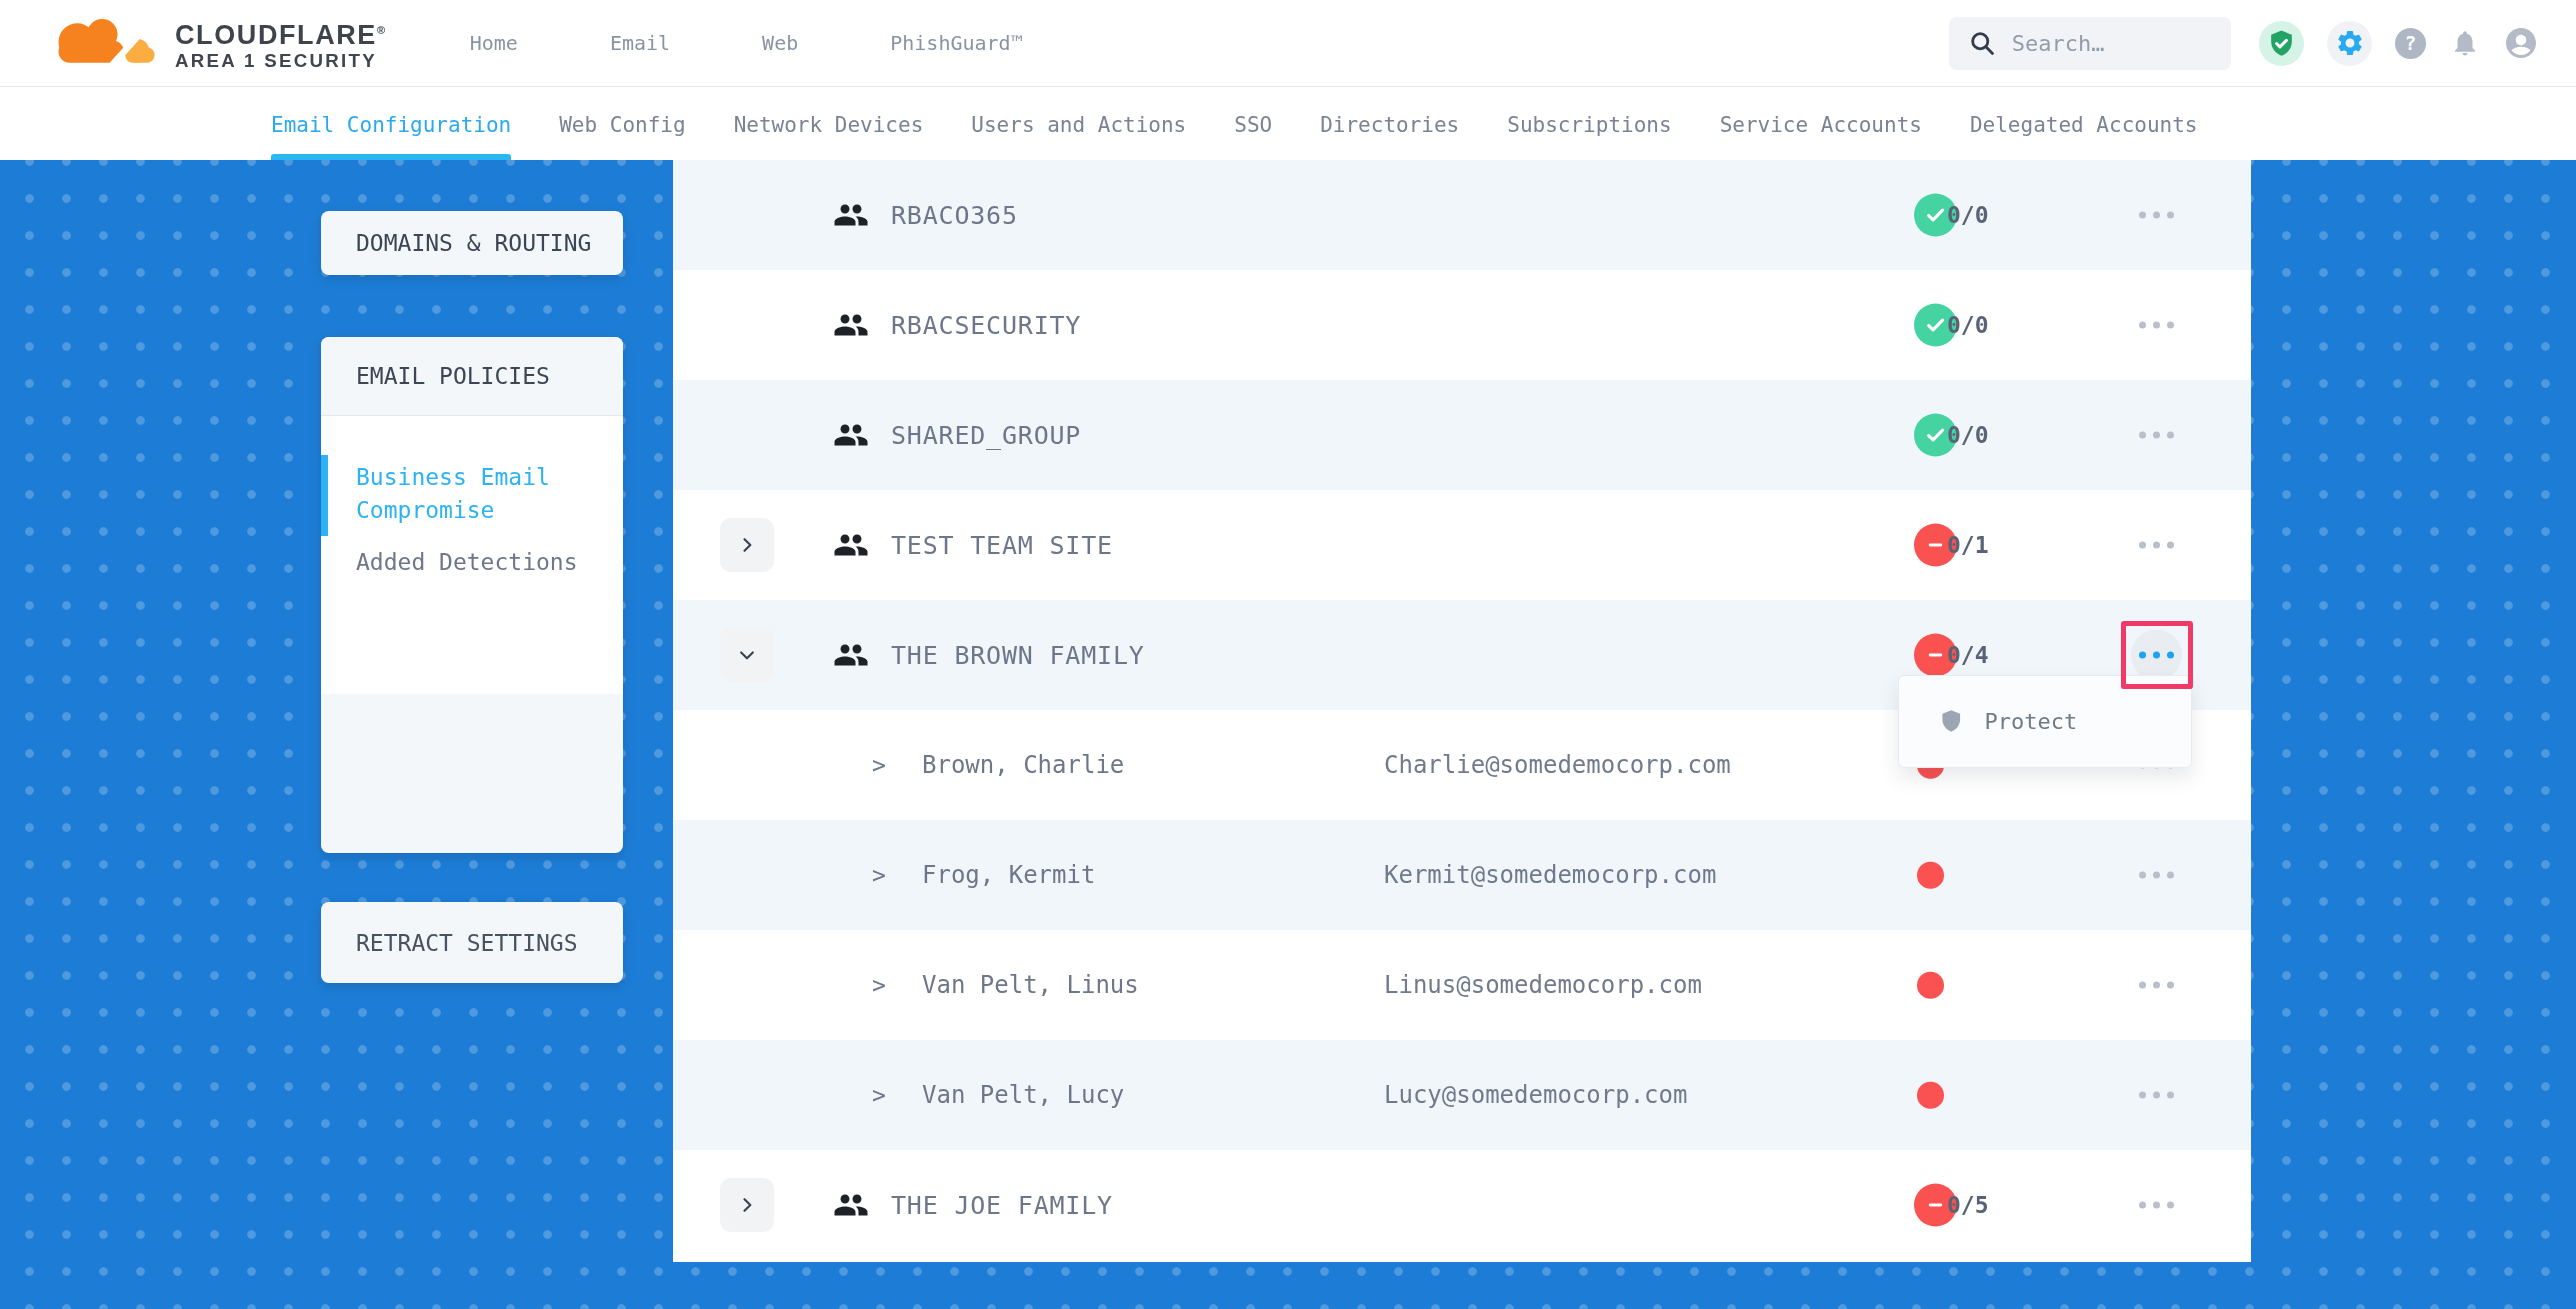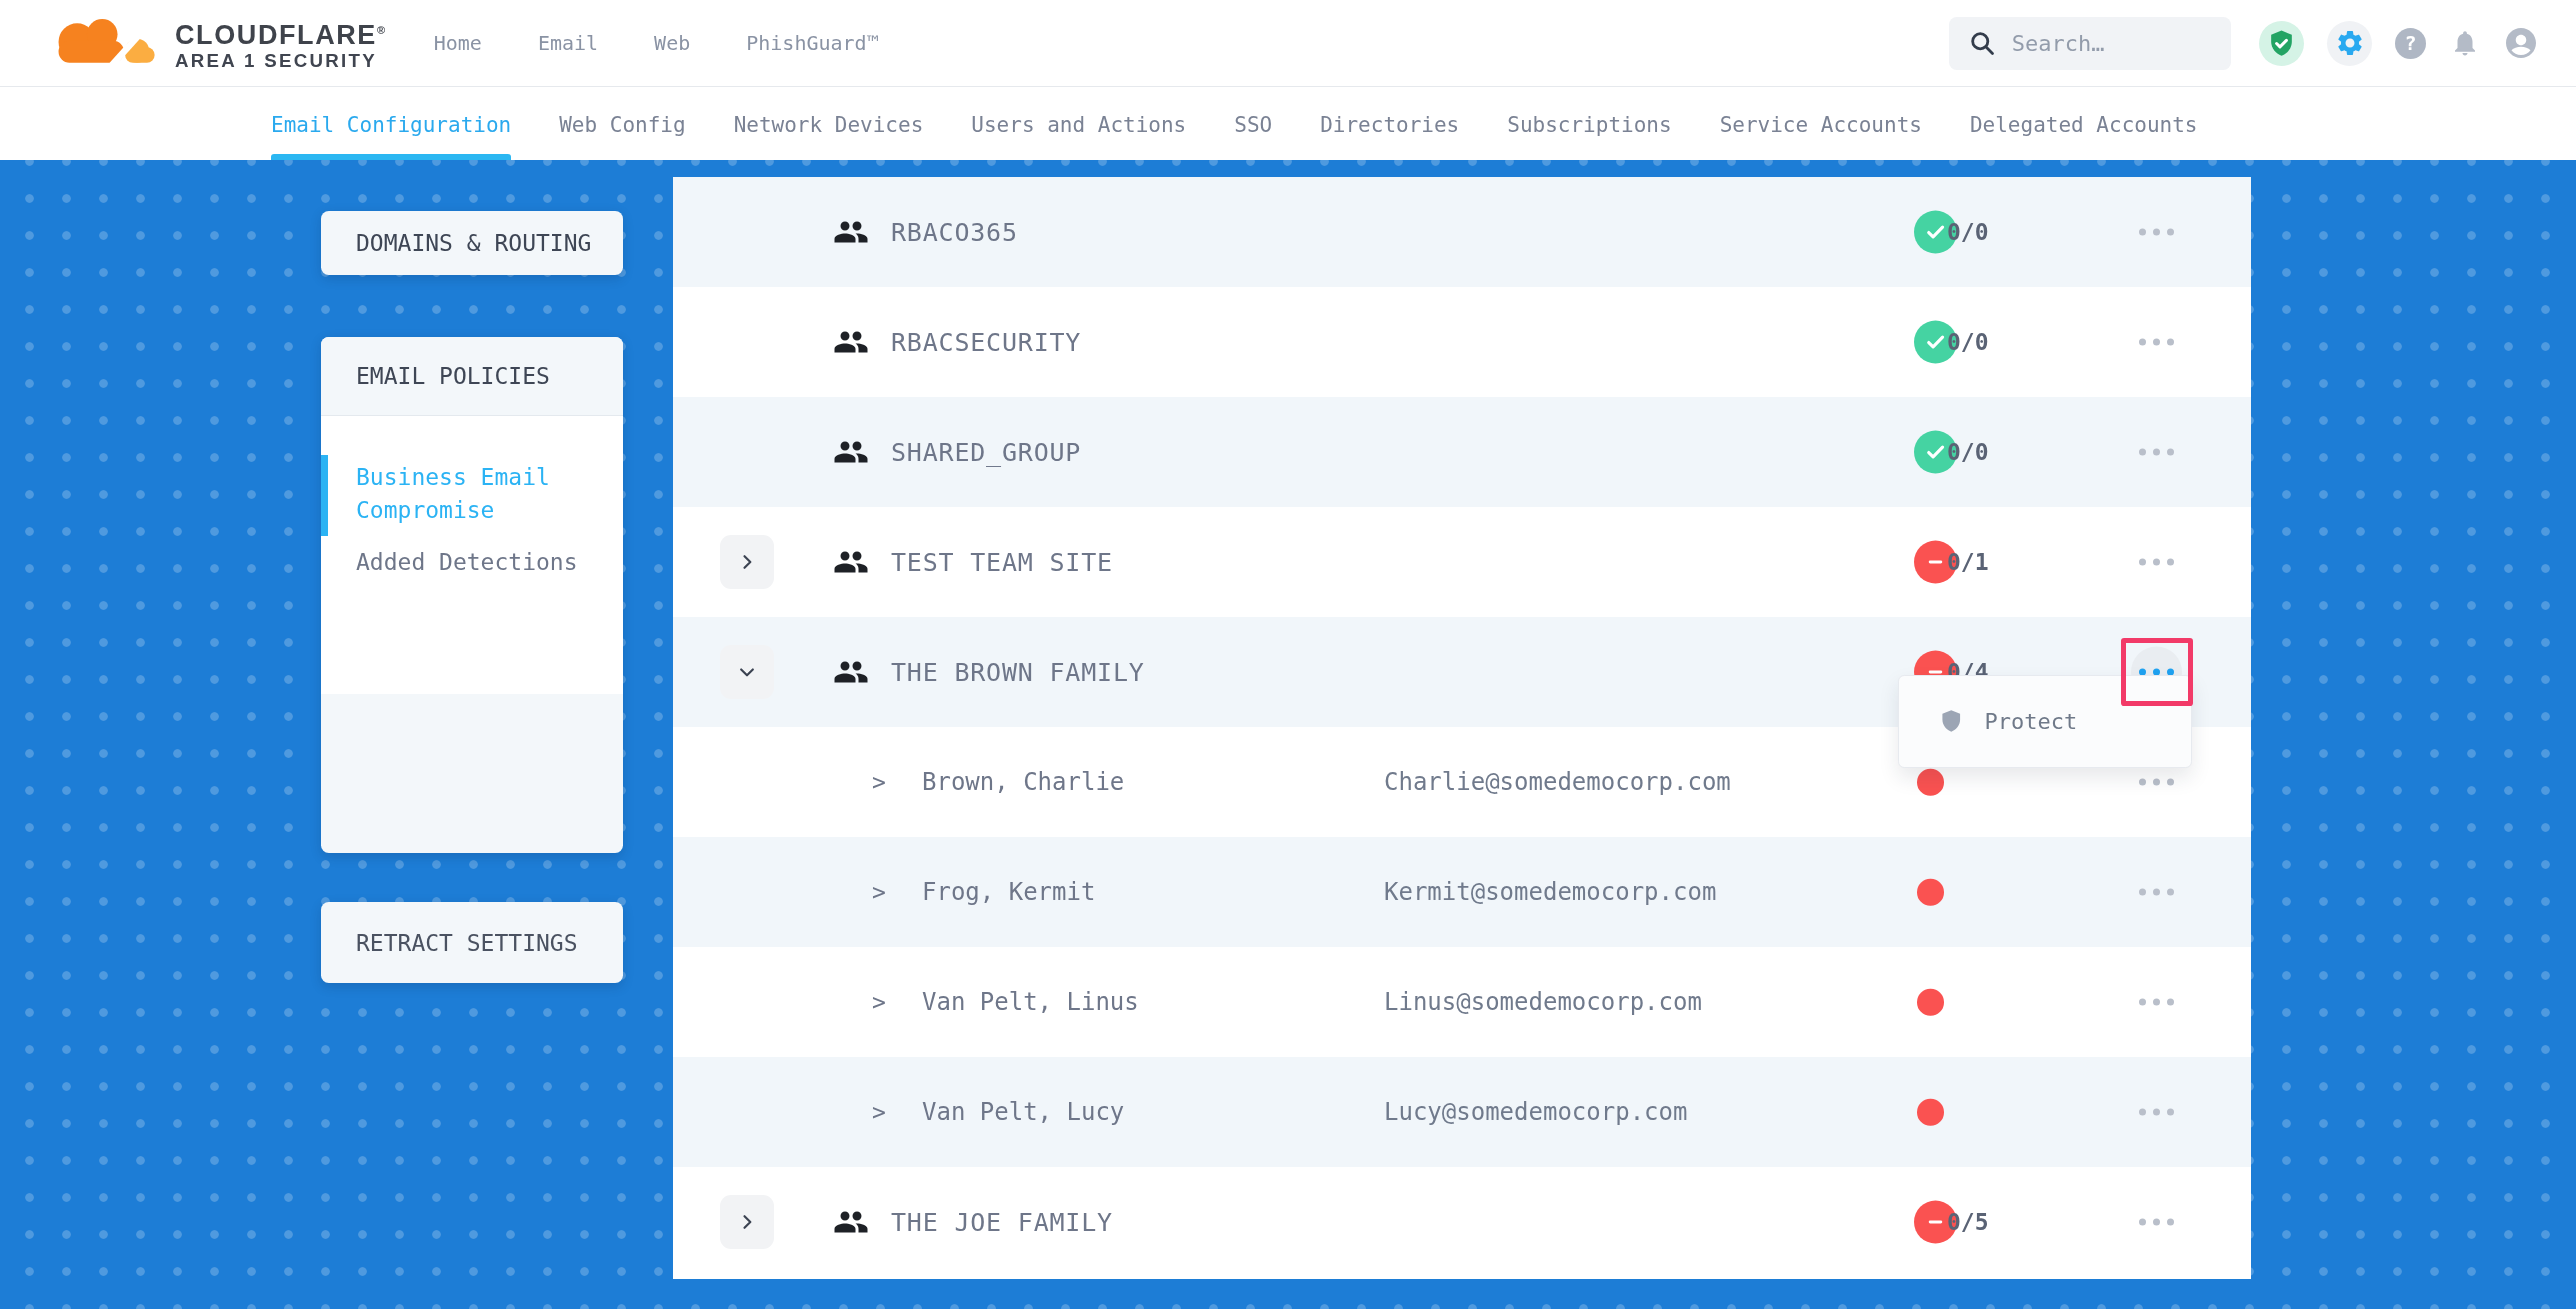--- a/index.html
+++ b/index.html
@@ -14,21 +14,21 @@
     position:absolute;left:0;top:0;width:2576px;height:87px;background:#fff;
     border-bottom:1.6px solid #E6E9ED;display:flex;align-items:center;z-index:20;
   }
   .logo{display:flex;align-items:center;margin-left:40px;cursor:pointer;}
   .logo svg{width:131px;height:58px;}
   .logo-text{display:flex;flex-direction:column;margin-left:4px;font-family:"Liberation Sans",sans-serif;}
   .logo-brand{font-size:27px;font-weight:700;letter-spacing:1.6px;color:#3F434B;line-height:30px;}
   .logo-brand sup{font-size:11px;color:#3F434B;}
   .logo-sub{font-size:18.7px;font-weight:700;letter-spacing:2.3px;color:#404550;line-height:22px;}
   .topnav{display:flex;margin-left:47px;gap:56px;}
-  .topnav-item{font-size:20px;color:#8A93A4;cursor:pointer;white-space:nowrap;}
+  .topnav-item{font-size:20px;color:#8A93A4;cursor:pointer;white-space:nowrap;margin-left:36px;}
   .search{
     margin-left:auto;width:282px;height:53px;background:#F1F3F6;border-radius:7.8px;
     display:flex;align-items:center;padding:0 18.7px;
   }
   .search svg{width:28px;height:28px;color:#333C4B;flex:0 0 auto;}
   .search input{
     border:none;outline:none;background:transparent;margin-left:14px;width:100%;
     font-family:"DejaVu Sans Mono",monospace;font-size:22px;color:#5A6273;
   }
   .search input::placeholder{color:#939CAB;}
@@ -81,21 +81,21 @@
   .enhanced-title{font-size:23px;line-height:34px;color:#14171D;width:233px;}
   .enhanced-sub{position:relative;margin-top:20px;font-size:23px;line-height:33px;cursor:pointer;}
   .enhanced-sub.active{color:#2BB3F4;}
   .enhanced-sub.active::before{
     content:"";position:absolute;left:-35px;top:-6.2px;width:7px;height:81px;background:#2BB3F4;
   }
   .enhanced-sub.plain{color:#6E7689;margin-top:18.7px;}
   .card-retract{top:742px;height:81px;display:flex;align-items:center;cursor:pointer;}
   .card-retract .card-label{padding-left:35px;font-size:23px;color:#4A5261;}
   
-  .table{position:absolute;left:673px;top:0;width:1578px;height:1102px;background:#fff;margin-top:17px;}
+  .table{position:absolute;left:673px;top:0;width:1578px;height:1102px;background:#fff;}
   .row{position:relative;width:100%;height:110px;}
   .row.light{background:#F1F6FA;}
   .row.white{background:#FFFFFF;}
   .row > *{position:absolute;top:50%;transform:translateY(-50%);}
   .expander{
     left:47px;width:54px;height:54px;border-radius:11px;background:#F2F3F5;border:none;
     display:flex;align-items:center;justify-content:center;cursor:pointer;padding:0;
   }
   .expander svg{width:20px;height:20px;color:#3C4352;}
   .expander.open svg{transform:rotate(90deg);}

